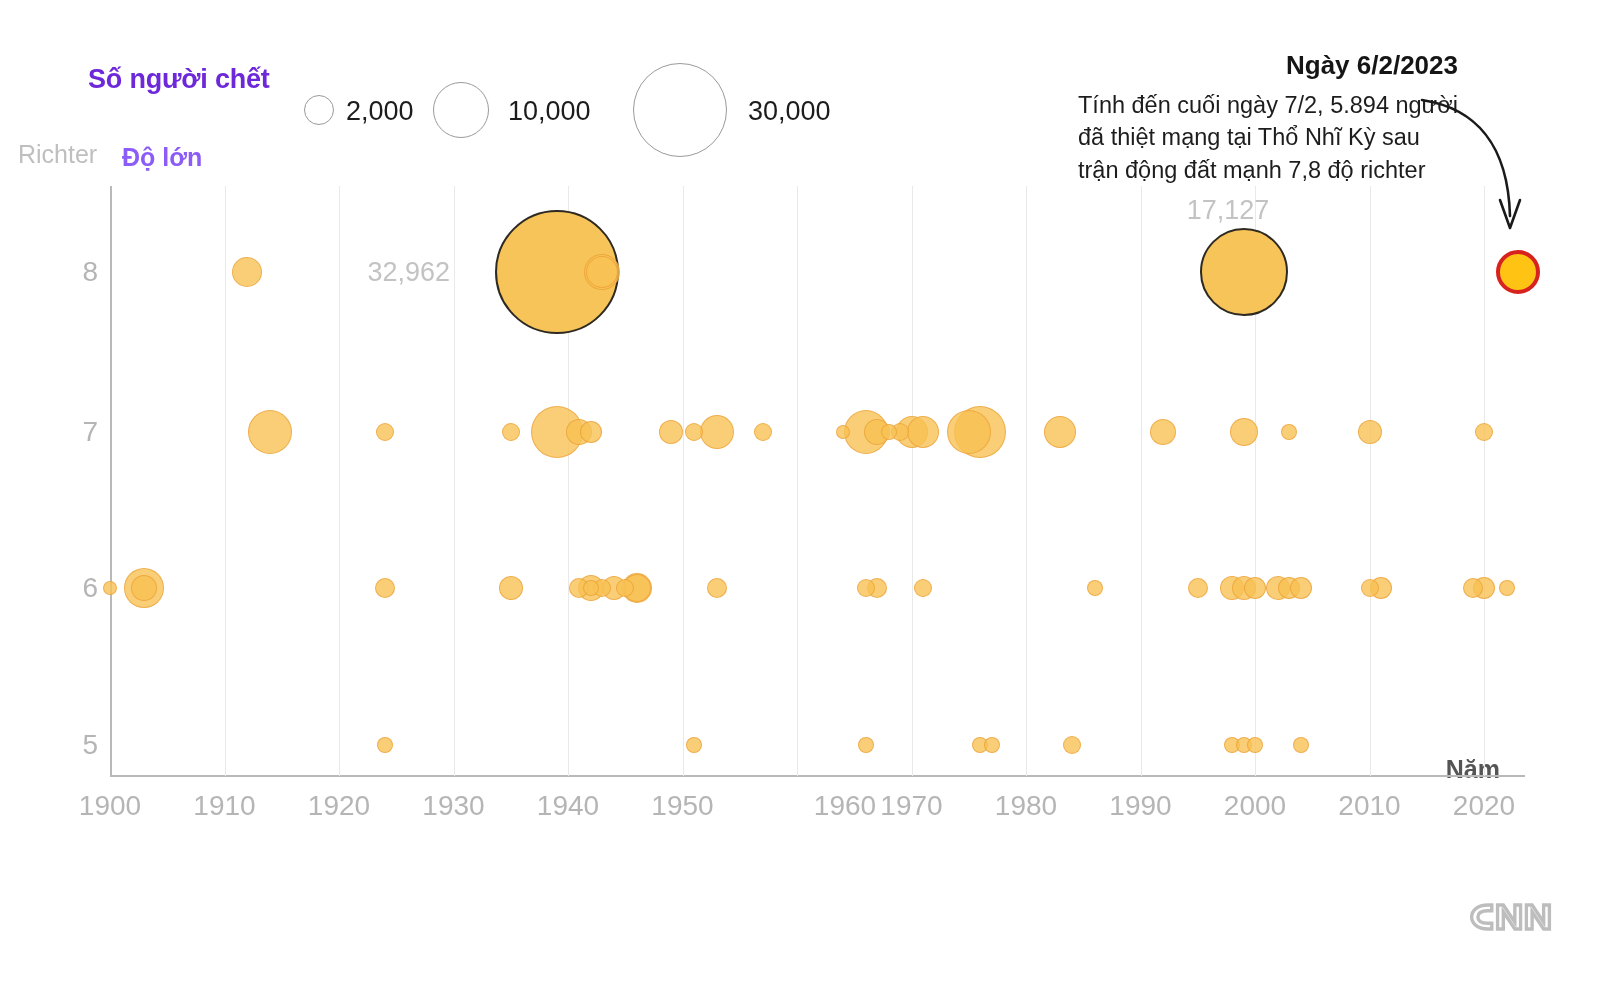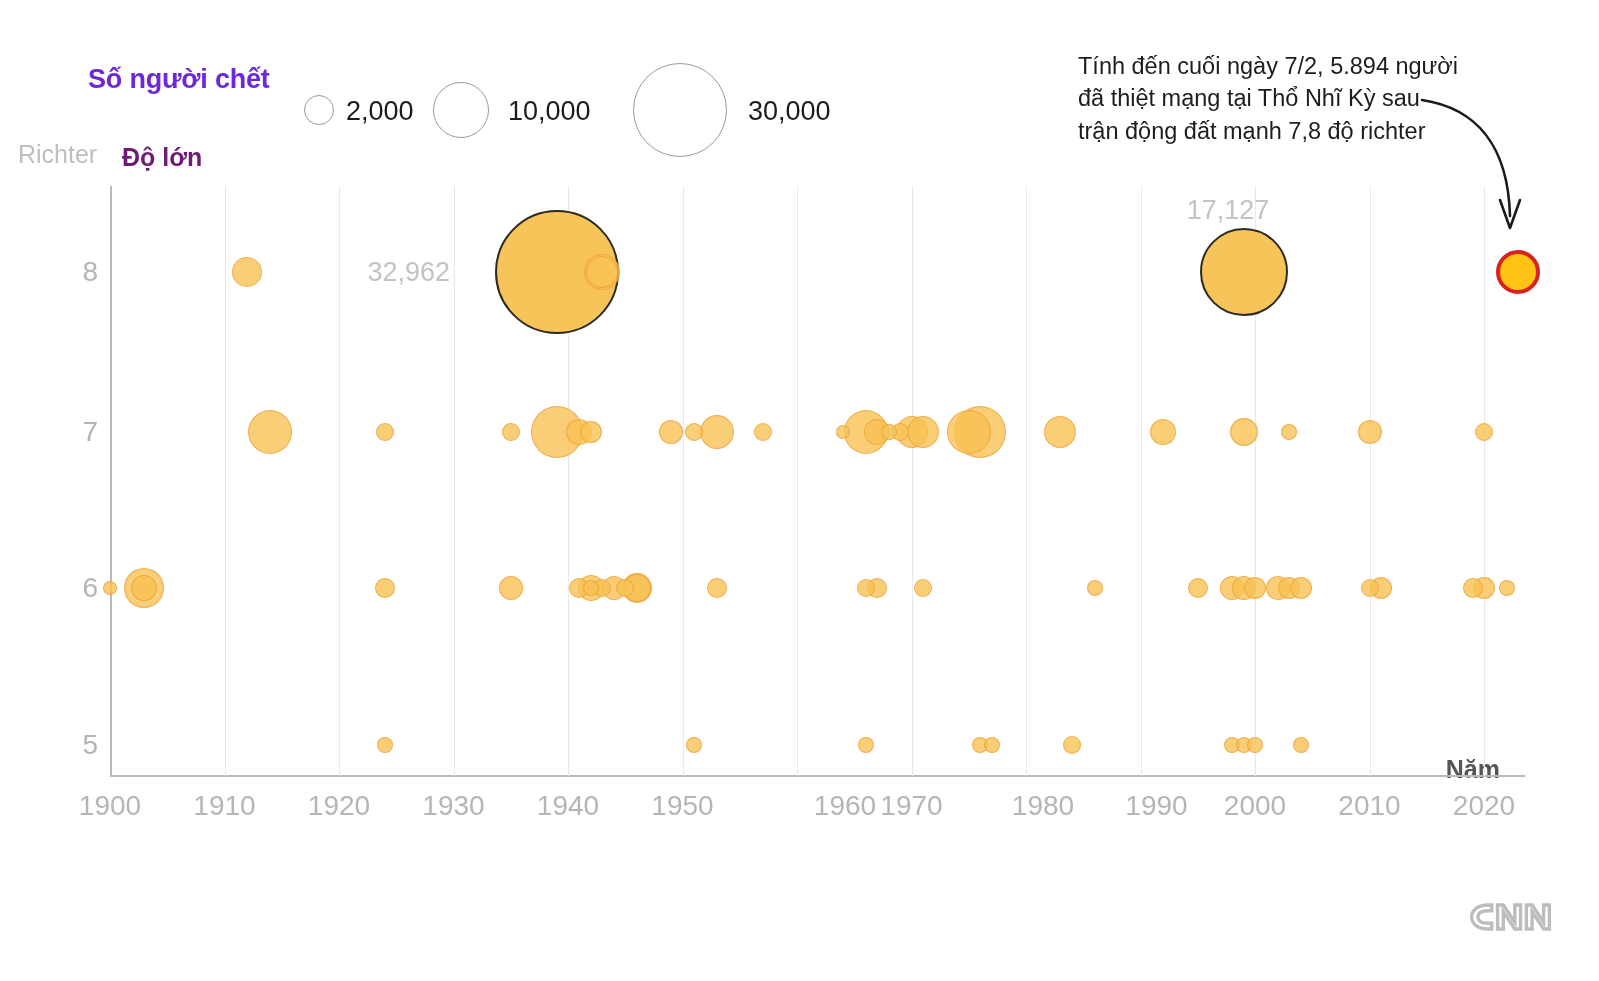--- a/index.html
+++ b/index.html
@@ -96,21 +96,21 @@
     left: 18px; top: 140px;
     font-size: 25px;
     color: #bfbfbf;
     white-space: nowrap;
   }
   #y-axis-title {
     position: absolute;
     left: 122px; top: 143px;
     font-size: 25px;
     font-weight: 700;
-    color: #701a75;
+    color: #8b5cf6;
     white-space: nowrap;
   }
   #x-axis-title {
     position: absolute;
     left: 1500px; top: 755px;
     font-size: 25px;
     font-weight: 700;
     color: #555555;
     transform: translateX(-100%);
     white-space: nowrap;
@@ -224,22 +224,22 @@
       </div>
     <div id="xticks">
         <div class="xtick" style="left: 110px; text-align: right;">1900</div>
         <div class="xtick" style="left: 224.5px;">1910</div>
         <div class="xtick" style="left: 339px;">1920</div>
         <div class="xtick" style="left: 453.5px;">1930</div>
         <div class="xtick" style="left: 568px;">1940</div>
         <div class="xtick" style="left: 682.5px;">1950</div>
         <div class="xtick" style="left: 797px; margin-left: 48px;">1960</div>
         <div class="xtick" style="left: 911.5px;">1970</div>
-        <div class="xtick" style="left: 1026px; margin-left: 17px;">1980</div>
-        <div class="xtick" style="left: 1140.5px; margin-left: 16px;">1990</div>
+        <div class="xtick" style="left: 1026px;">1980</div>
+        <div class="xtick" style="left: 1140.5px;">1990</div>
         <div class="xtick" style="left: 1255px;">2000</div>
         <div class="xtick" style="left: 1369.5px;">2010</div>
         <div class="xtick" style="left: 1484px;">2020</div>
       </div>
 
     <div id="bubbles">
         <div class="bubble" title="1900 · M6 · 180" style="width: 14px; height: 14px; left: 110px; top: 588px; z-index: 193;"></div>
         <div class="bubble" title="1903 · M6 · 6000" style="width: 40px; height: 40px; left: 144.35px; top: 588px; z-index: 180;"></div>
         <div class="bubble" title="1903 · M6 · 2200" style="width: 26px; height: 26px; left: 144.35px; top: 588px; z-index: 187;"></div>
         <div class="bubble" title="1912 · M8 · 2800" style="width: 30px; height: 30px; left: 247.4px; top: 272px; z-index: 185;"></div>
@@ -311,20 +311,21 @@
         <div class="bubble" title="2022 · M6 · 60" style="width: 16px; height: 16px; left: 1506.9px; top: 588px; z-index: 192;"></div>
         <div class="bubble highlight" title="2023 · M8 · 5894" style="width: 44px; height: 44px; left: 1518.35px; top: 272px; z-index: 178;"></div>
       </div>
     <div id="value-labels">
         <div class="value-label" style="left: 450px; top: 272px; transform: translate(-100%, -50%);">32,962</div>
         <div class="value-label" style="left: 1228px; top: 210px; transform: translate(-50%, -50%);">17,127</div>
       </div>
   </div>
 
   <div id="annotation">
+    <div id="annotation-title">Ngày 6/2/2023</div>
     <div id="annotation-body">Tính đến cuối ngày 7/2, 5.894 người đã thiệt mạng tại Thổ Nhĩ Kỳ sau trận động đất mạnh 7,8 độ richter</div>
   </div>
 
   <svg id="arrow-svg" viewBox="0 0 120 160">
     <path d="M2,4 C55,12 88,48 90,120" stroke="#1a1a1a" stroke-width="2.6" fill="none" stroke-linecap="round"></path>
     <path d="M80,104 L90,132 L100,104" stroke="#1a1a1a" stroke-width="2.6" fill="none" stroke-linecap="round" stroke-linejoin="round"></path>
   </svg>
 
   <svg id="cnn-logo" viewBox="0 0 200 90">
     <g fill="none" stroke="#bdbdbd" stroke-width="7">

